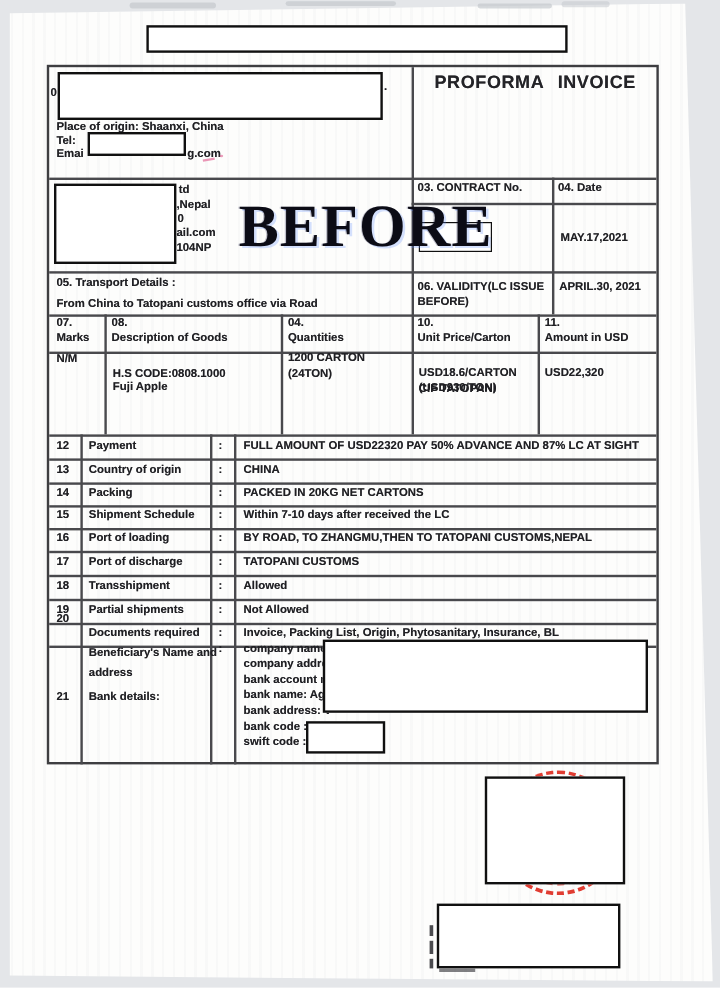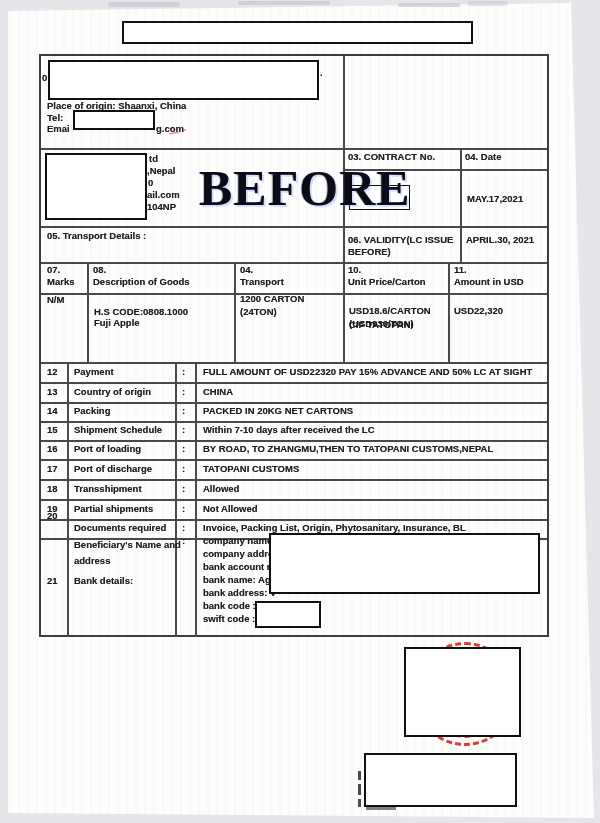--- a/index.html
+++ b/index.html
@@ -84,63 +84,65 @@
     <div class="txt" style="left:279px;top:12px;">.</div>
     <div class="redact" style="left:7px;top:4px;width:271px;height:40px;"></div>
     <div class="txt" style="left:6px;top:45px;">Place of origin: Shaanxi, China</div>
     <div class="txt" style="left:6px;top:57px;">Tel:</div>
     <div class="txt" style="left:6px;top:68px;">Emai</div>
     <div class="txt" style="left:115px;top:68px;">g.com</div>
     <div class="redact" style="left:32px;top:54px;width:82px;height:20px;"></div>
     <div class="penmark" style="left:128px;top:76px;width:10px;"></div>
     <div class="pendot" style="left:142px;top:73px;"></div>
 
+    <div class="title">PROFORMA INVOICE</div>
 
     <div class="txt" style="left:108px;top:98px;">td</div>
     <div class="txt" style="left:106px;top:110px;">,Nepal</div>
     <div class="txt" style="left:107px;top:122px;">0</div>
     <div class="txt" style="left:106px;top:134px;">ail.com</div>
     <div class="txt" style="left:106px;top:146px;">104NP</div>
     <div class="redact" style="left:4px;top:97px;width:102px;height:67px;"></div>
 
     <div class="txt" style="left:307px;top:96px;">03. CONTRACT No.</div>
     <div class="redact" style="left:308px;top:129px;width:61px;height:25px;border-width:1.5px;"></div>
     <div class="txt" style="left:424px;top:96px;">04. Date</div>
     <div class="txt" style="left:426px;top:138px;">MAY.17,2021</div>
 
     <div class="txt" style="left:6px;top:175px;">05. Transport Details :</div>
+    <div class="txt" style="left:6px;top:193px;">From China to Tatopani customs office via Road</div>
     <div class="txt" style="left:307px;top:179px;">06. VALIDITY(LC ISSUE</div>
     <div class="txt" style="left:307px;top:191px;">BEFORE)</div>
     <div class="txt" style="left:425px;top:179px;">APRIL.30, 2021</div>
 
     <div class="txt" style="left:6px;top:209px;">07.</div>
     <div class="txt" style="left:6px;top:221px;">Marks</div>
     <div class="txt" style="left:52px;top:209px;">08.</div>
     <div class="txt" style="left:52px;top:221px;">Description of Goods</div>
     <div class="txt" style="left:199px;top:209px;">04.</div>
-    <div class="txt" style="left:199px;top:221px;">Transport</div>
+    <div class="txt" style="left:199px;top:221px;">Quantities</div>
     <div class="txt" style="left:307px;top:209px;">10.</div>
     <div class="txt" style="left:307px;top:221px;">Unit Price/Carton</div>
     <div class="txt" style="left:413px;top:209px;">11.</div>
     <div class="txt" style="left:413px;top:221px;">Amount in USD</div>
 
     <div class="txt" style="left:6px;top:239px;">N/M</div>
     <div class="txt" style="left:53px;top:238px;margin-top:24px;">Fuji Apple</div>
     <div class="txt" style="left:53px;top:251px;">H.S CODE:0808.1000</div>
     <div class="txt" style="left:199px;top:238px;">1200 CARTON</div>
     <div class="txt" style="left:199px;top:251px;">(24TON)</div>
     <div class="txt" style="left:308px;top:250px;">USD18.6/CARTON</div>
     <div class="txt" style="left:308px;top:263px;">(USD930/TON)</div>
     <div class="txt" style="left:308px;top:264px;">CIF TATOPANI</div>
     <div class="txt" style="left:413px;top:250px;">USD22,320</div>
 
     <div class="txt" style="left:6px;top:311px;">12</div>
     <div class="txt" style="left:33px;top:311px;">Payment</div>
     <div class="txt" style="left:141px;top:311px;">:</div>
-    <div class="txt" style="left:162px;top:311px;">FULL AMOUNT OF USD22320 PAY 15% ADVANCE AND 50%  LC AT SIGHT</div>
+    <div class="txt" style="left:162px;top:311px;">FULL AMOUNT OF USD22320 PAY 50% ADVANCE AND 87%  LC AT SIGHT</div>
 
     <div class="txt" style="left:6px;top:331px;">13</div>
     <div class="txt" style="left:33px;top:331px;">Country of origin</div>
     <div class="txt" style="left:141px;top:331px;">:</div>
     <div class="txt" style="left:162px;top:331px;">CHINA</div>
 
     <div class="txt" style="left:6px;top:350px;">14</div>
     <div class="txt" style="left:33px;top:350px;">Packing</div>
     <div class="txt" style="left:141px;top:350px;">:</div>
     <div class="txt" style="left:162px;top:350px;">PACKED IN 20KG NET CARTONS</div>

